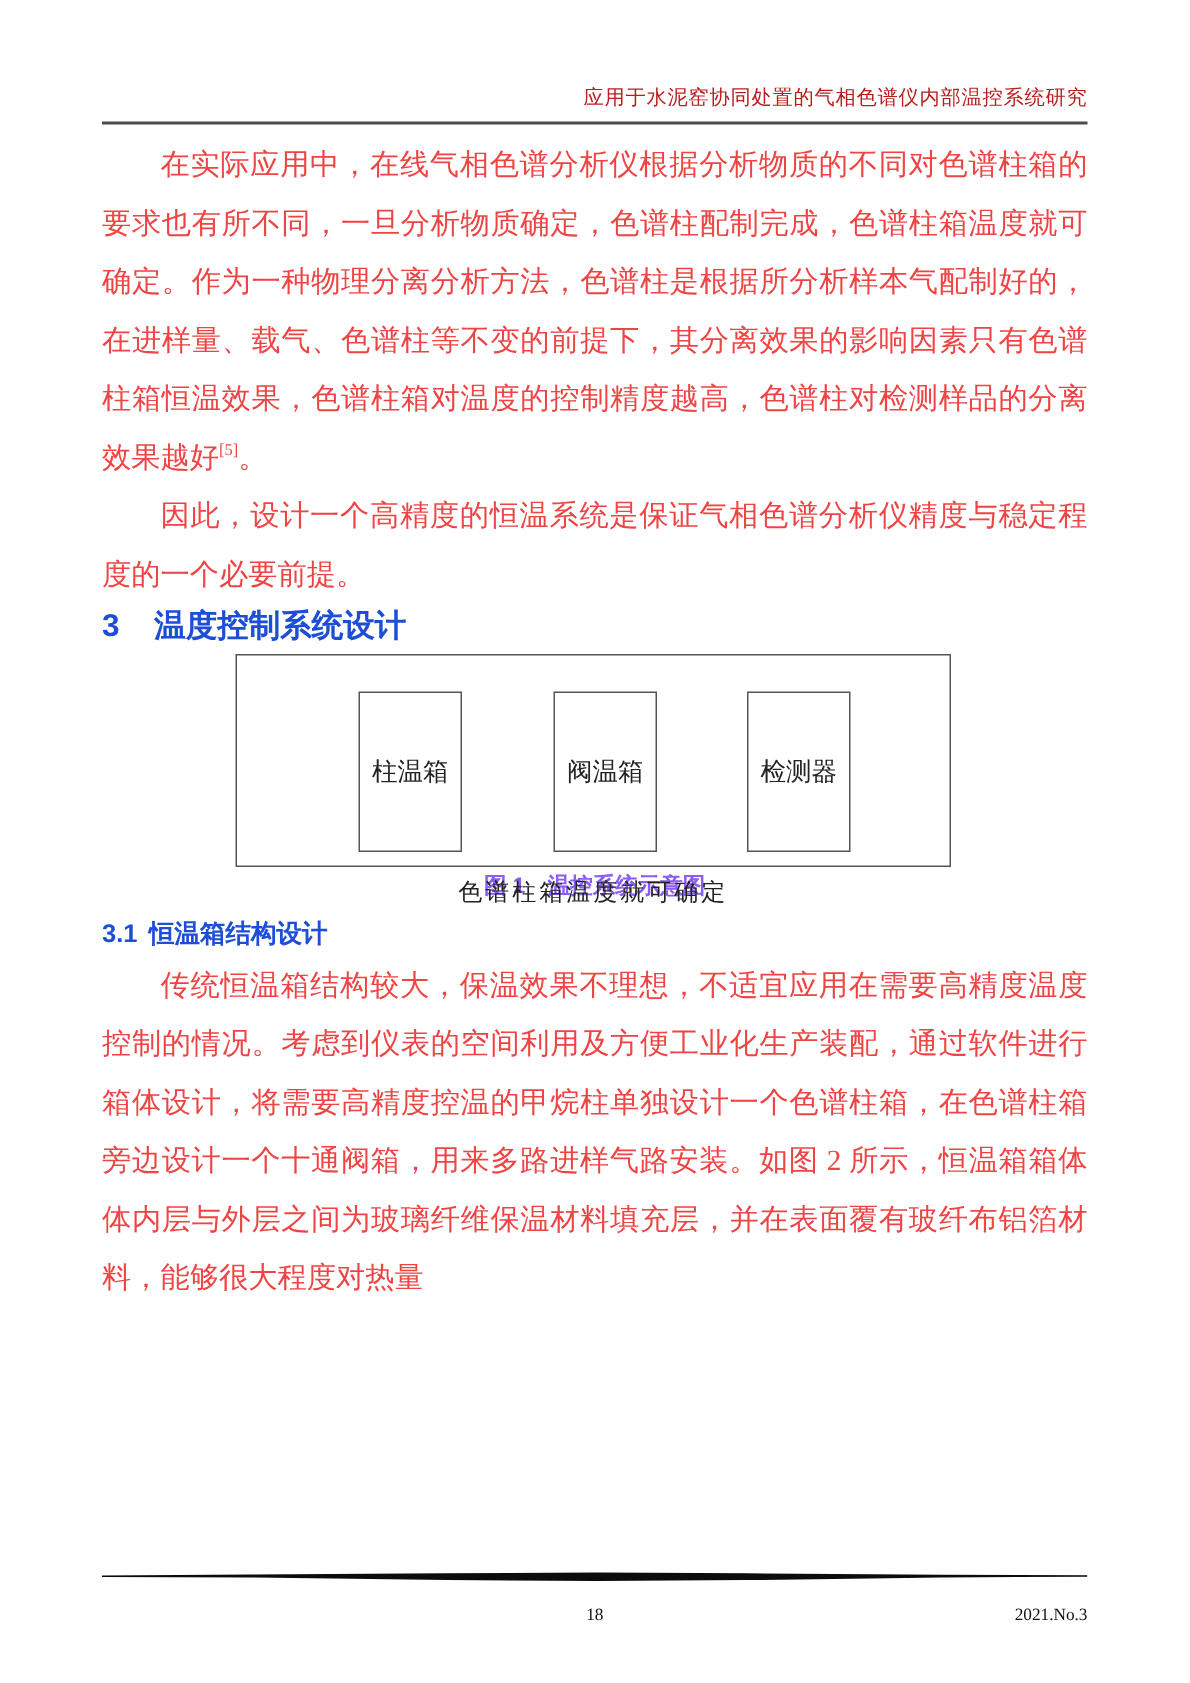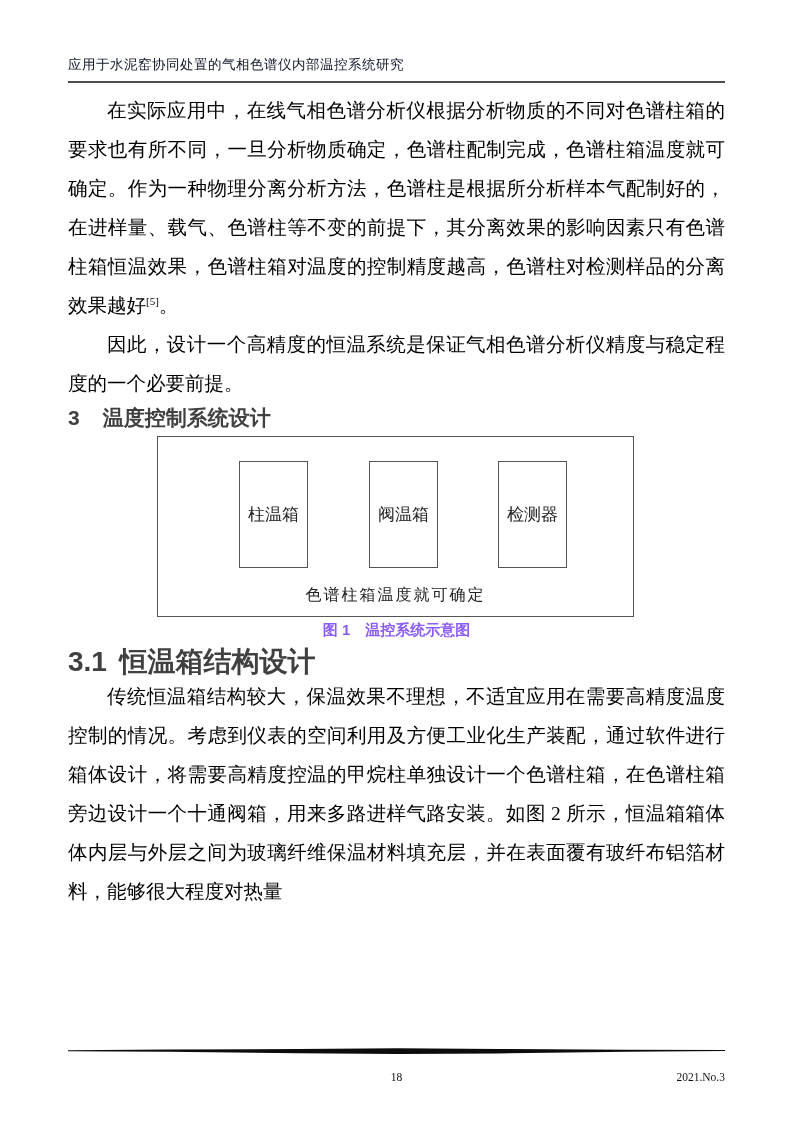--- a/index.html
+++ b/index.html
@@ -12,59 +12,59 @@
     background: #ffffff;
     overflow: hidden;
     font-family: "Liberation Serif", "DejaVu Serif", serif;
     color: #1c1c1c;
   }
   .margins { position: absolute; left: 68px; width: 657px; top: 0; }
 
   
   .hdr { padding-top: 56px; }
   .hdr-title {
-    text-align: left;
+    text-align: right;
     font-size: 13.5px;
     letter-spacing: 0.5px;
-    color: #0f172a;
+    color: #b91c1c;
     padding-bottom: 7px;
   }
   .hdr-rule { border-bottom: 2.5px solid #4d4d4d; }
 
   
   .para {
     font-size: 19.5px;
     line-height: 39px;
     text-align: justify;
     text-justify: inter-character;
     text-indent: 2em;
-    color: #000000;
+    color: #ef4444;
   }
   .para.first { margin-top: 8px; }
   sup.cite { font-size: 11px; vertical-align: super; line-height: 0; }
 
   
   .sec-h {
     font-family: "Liberation Sans", "DejaVu Sans", sans-serif;
     font-weight: bold;
-    color: #404040;
+    color: #1d4ed8;
     line-height: 30px;
   }
   .sec-h.h-lvl1 { font-size: 21px; margin: 0; }
   .sec-h.h-lvl1 .sec-title { margin-left: 1.1em; }
-  .sec-h.h-lvl2 { font-size: 28px; margin: 4px 0 0 0; }
+  .sec-h.h-lvl2 { font-size: 17px; margin: 4px 0 0 0; }
   .sec-h.h-lvl2 .sec-title { margin-left: 0.45em; }
 
   
   .fig-wrap { margin-top: 3px; }
   .fig-outer {
     position: relative;
     margin-left: 89px;
     width: 477px;
-    height: 181px;
+    height: 142px;
     border: 1px solid #555;
     background: #fff;
   }
   .fig-box {
     position: absolute;
     top: 24px;
     width: 69px;
     height: 107px;
     border: 1px solid #555;
     display: flex;

